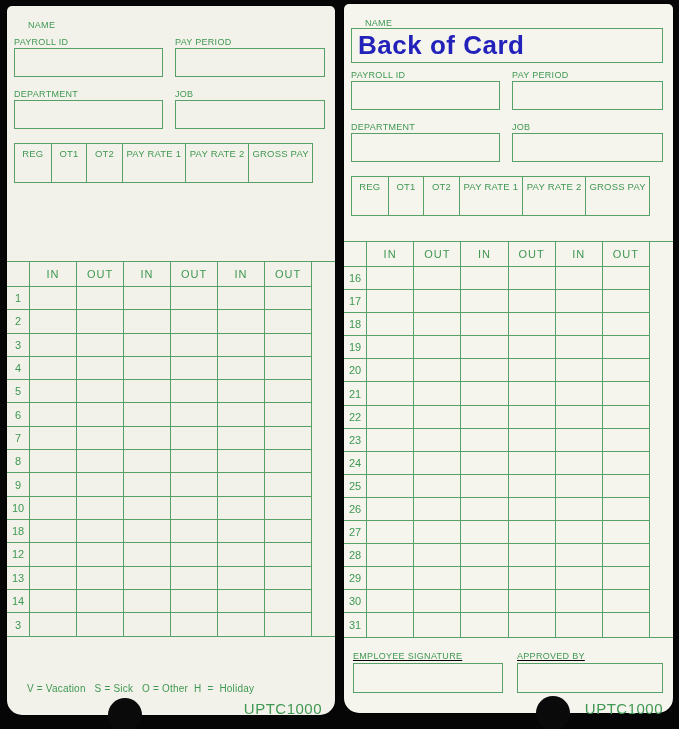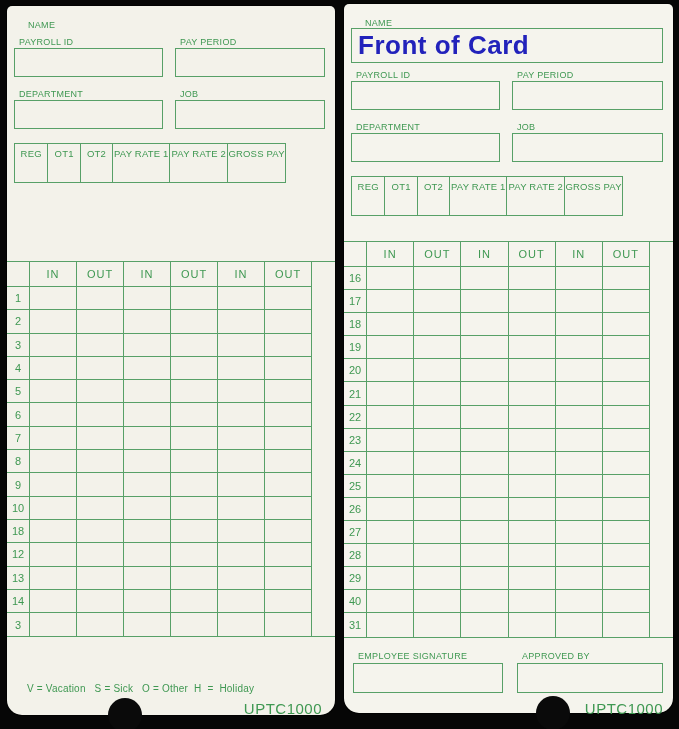--- a/index.html
+++ b/index.html
@@ -12,35 +12,35 @@
     box-shadow:0 0 0 1px rgba(0,0,0,.6);
   }
   #front-card{left:7px;top:6px;width:328px;height:709px;background:var(--bg-front,#f3f2ea);}
   #back-card{left:344px;top:4px;width:329px;height:709px;background:var(--bg-back,#f5f4ed);}
 
   .card-head{padding:14px 10px 0 7px;}
   .tiny-label{
     color:var(--txt,#3f9852);font-size:9px;line-height:10px;letter-spacing:.3px;
   }
   .name-label{margin-left:14px;}
-  .field-label{margin-left:5px;margin-bottom:1px;}
+  .field-label{margin-bottom:1px;}
   .box{border:1px solid var(--ln,#57a067);background:transparent;}
   .name-box{height:33px;display:flex;align-items:center;padding-left:6px;margin-top:0;}
   .card-title{
     color:var(--blue,#2222bb);font-weight:700;font-size:26px;letter-spacing:.5px;
     white-space:nowrap;
   }
   .field-row{display:grid;grid-template-columns:149px 1fr;column-gap:12px;}
   .fr1{margin-top:7px;}
   .fr2{margin-top:12px;}
   .field-box{height:27px;}
 
   .pay-table{
     display:grid;grid-template-columns:12% 12% 12% 21.2% 21.4% 21.4%;
-    border:1px solid var(--ln,#57a067);height:40px;width:272px;margin-top:14px;
+    border:1px solid var(--ln,#57a067);height:40px;width:299px;margin-top:14px;
     box-sizing:border-box;
   }
   .pay-cell{
     border-left:1px solid var(--ln,#57a067);
     text-align:center;padding-top:4px;font-size:9.5px;letter-spacing:.2px;
     color:var(--txt,#3f9852);overflow:hidden;white-space:nowrap;
   }
   .pay-cell:first-child{border-left:none;}
 
   .punch{
@@ -69,21 +69,21 @@
   }
   .model{
     position:absolute;font-size:15px;letter-spacing:.5px;color:var(--txt,#3f9852);
   }
   #front-model{right:13px;top:694px;}
   #back-model{right:10px;top:696px;}
 
   .sig-block{
     position:absolute;left:0;right:0;top:647px;
     padding:0 10px 10px 9px;
-    display:grid;grid-template-columns:150px 146px;column-gap:14px;
+    display:grid;grid-template-columns:150px 146px;column-gap:14px;text-decoration:underline;
   }
   .sig-box{height:28px;margin-top:2px;}
 
   .notch{
     position:absolute;bottom:-17px;width:34px;height:34px;border-radius:50%;
     background:#0a0a0a;
   }
   #front-notch{left:101px;}
   #back-notch{left:192px;}
 </style>
@@ -257,21 +257,21 @@
 
     <div class="legend">V = Vacation   S = Sick   O = Other  H  =  Holiday</div>
     <div class="model" id="front-model">UPTC1000</div>
     <div class="notch" id="front-notch"></div>
   </div>
 
   <div class="card" id="back-card">
     <div class="card-head">
       <div class="tiny-label name-label">NAME</div>
       <div class="box name-box">
-        <span class="card-title">Front of Card</span>
+        <span class="card-title">Back of Card</span>
       </div>
 
       <div class="field-row fr1">
         <div class="tiny-label field-label">PAYROLL ID</div>
         <div class="tiny-label field-label">PAY PERIOD</div>
       </div>
       <div class="field-row">
         <div class="box field-box"></div>
         <div class="box field-box"></div>
       </div>
@@ -409,21 +409,21 @@
         <div class="pc"></div>
         <div class="pc strip"></div>
         <div class="pc c0">29</div>
         <div class="pc"></div>
         <div class="pc"></div>
         <div class="pc"></div>
         <div class="pc"></div>
         <div class="pc"></div>
         <div class="pc"></div>
         <div class="pc strip"></div>
-        <div class="pc c0">40</div>
+        <div class="pc c0">30</div>
         <div class="pc"></div>
         <div class="pc"></div>
         <div class="pc"></div>
         <div class="pc"></div>
         <div class="pc"></div>
         <div class="pc"></div>
         <div class="pc strip"></div>
         <div class="pc c0 lastrow">31</div>
         <div class="pc lastrow"></div>
         <div class="pc lastrow"></div>

